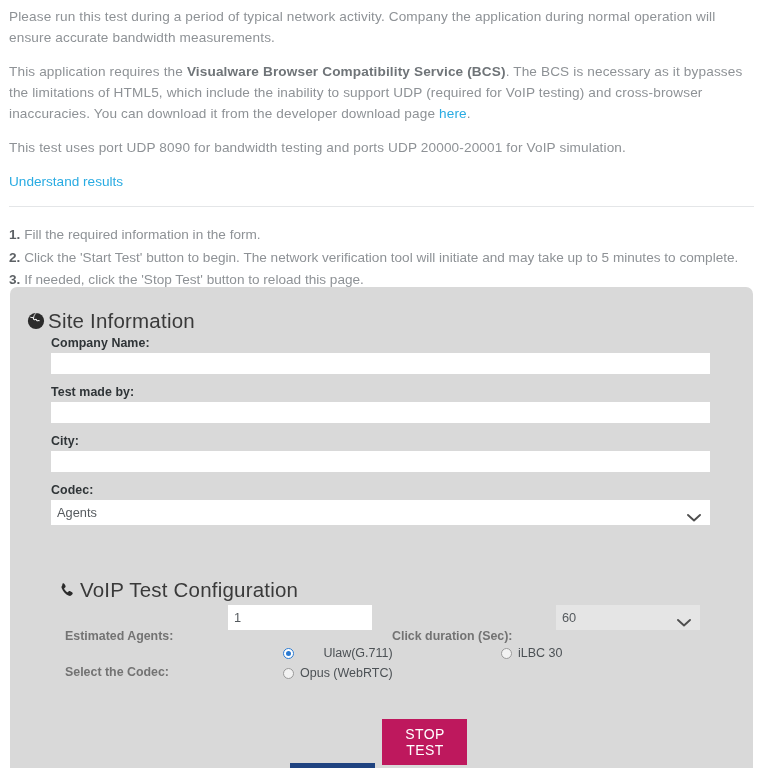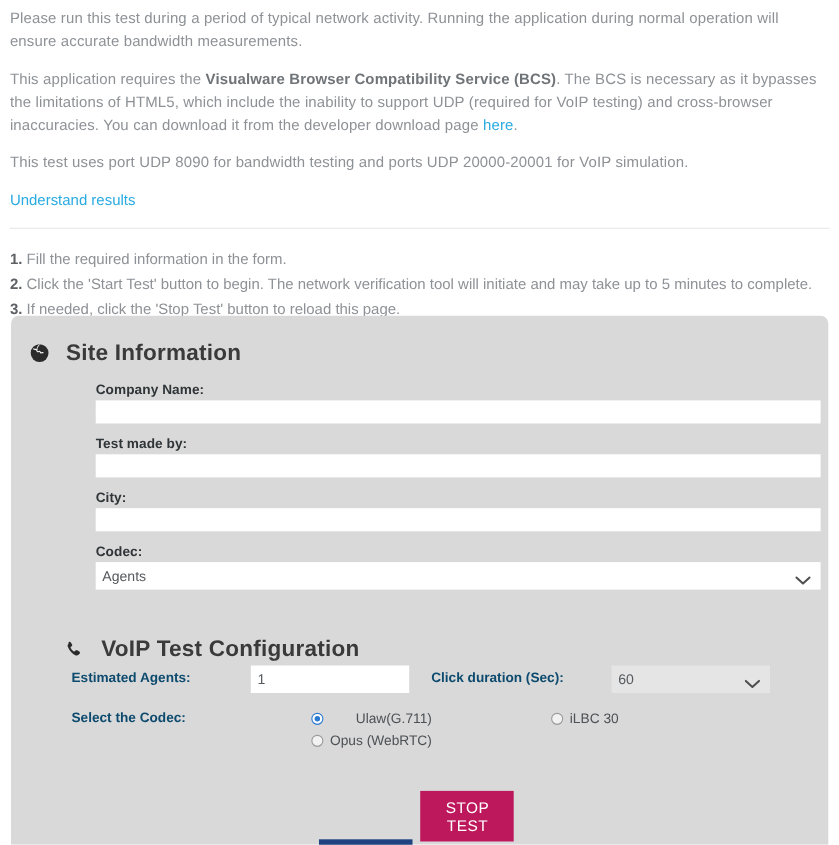--- a/index.html
+++ b/index.html
@@ -72,44 +72,43 @@
     top: 287px;
     width: 743px;
     height: 481px;
     background: #d9d9d9;
     border-radius: 7px 7px 0 0;
   }
 
   .section-title {
     display: flex;
     align-items: center;
-    gap: 15px;
+    gap: 3px;
     color: #3a3a3a;
     font-size: 20.5px;
-    font-weight: bold;
+    font-weight: normal;
     letter-spacing: 0.01em;
   }
   .section-title .ico {
     display: inline-flex;
     align-items: center;
     justify-content: center;
     width: 19px;
     height: 19px;
     color: #2b2b2b;
   }
 
   #site-title-row { position: absolute; left: 26px; top: 309px; }
 
   
   .fields {
     position: absolute;
     left: 51px;
-    top: 347px;
+    top: 336px;
     width: 659px;
-    margin-left: 36px;
   }
   .field-label {
     font-size: 12.4px;
     font-weight: bold;
     color: #2f3437;
     margin: 0 0 3px 0;
     letter-spacing: 0.005em;
   }
   .txt-input {
     display: block;
@@ -147,21 +146,22 @@
     height: 9px;
     color: #4f4f4f;
   }
 
   
   #voip-title-row { position: absolute; left: 58px; top: 578px; }
   .lbl-bold {
     position: absolute;
     font-size: 12.4px;
     font-weight: bold;
-    color: #0c4a6e;
+    color: #737373;
+    margin-top: 20px;
   }
   #lbl-agents   { left: 65px;  top: 609px; }
   #lbl-duration { left: 392px; top: 609px; }
   #lbl-codec    { left: 65px;  top: 645px; }
 
   #agents-input {
     position: absolute;
     left: 228px;
     top: 605px;
     width: 144px;
@@ -249,21 +249,21 @@
     margin-left: 3px;
   }
 </style>
 </head>
 <body>
 
 <div class="page">
 
   
   <div class="intro">
-    <p class="tight">Please run this test during a period of typical network activity. Running the application during normal operation will ensure accurate bandwidth measurements.</p>
+    <p class="tight">Please run this test during a period of typical network activity. Company the application during normal operation will ensure accurate bandwidth measurements.</p>
     <p class="tight"><span>This application requires the </span><b>Visualware Browser Compatibility Service (BCS)</b><span>. The BCS is necessary as it bypasses the limitations of HTML5, which include the inability to support UDP (required for VoIP testing) and cross-browser inaccuracies. You can download it from the developer download page </span><a class="link" href="#">here</a><span>.</span></p>
     <p>This test uses port UDP 8090 for bandwidth testing and ports UDP 20000-20001 for VoIP simulation.</p>
   </div>
 
   <a class="understand" href="#">Understand results</a>
 
   <div class="divider"></div>
 
   
   <div class="steps">

